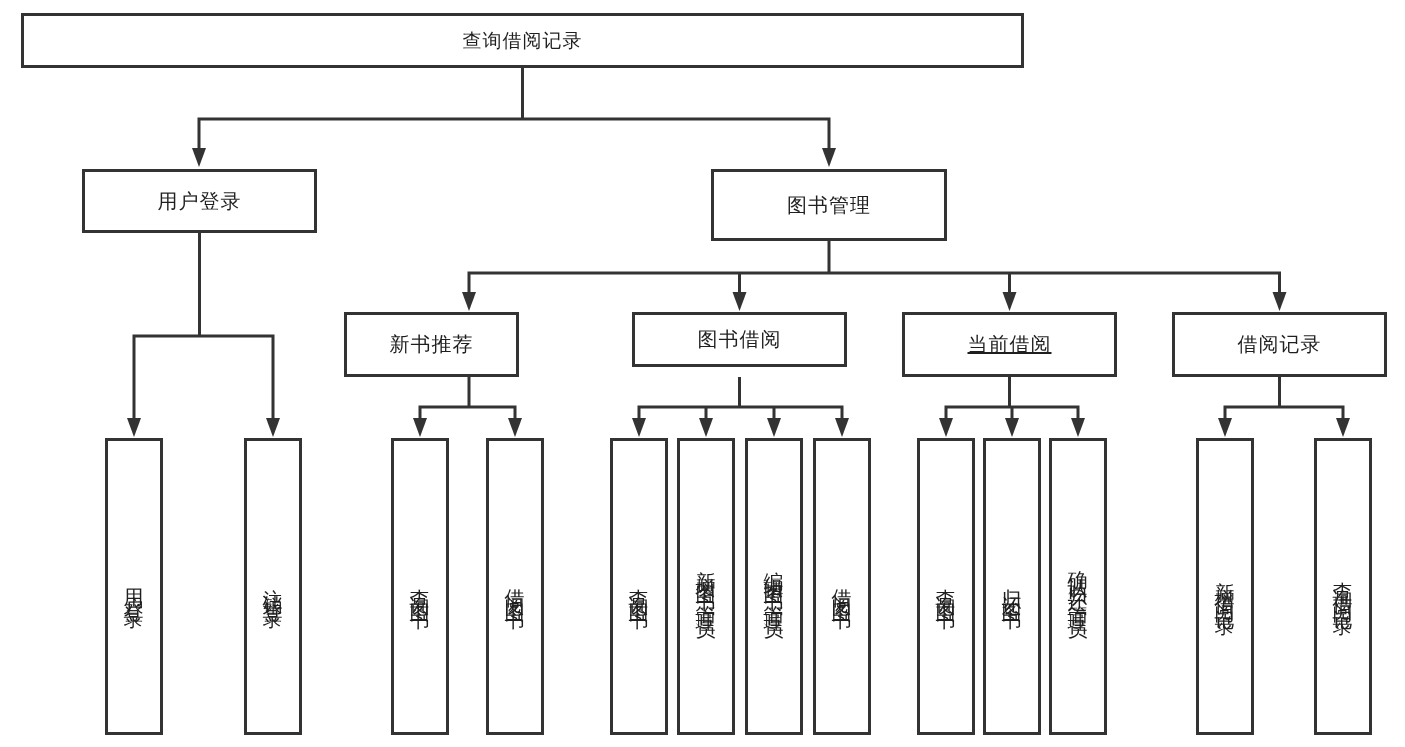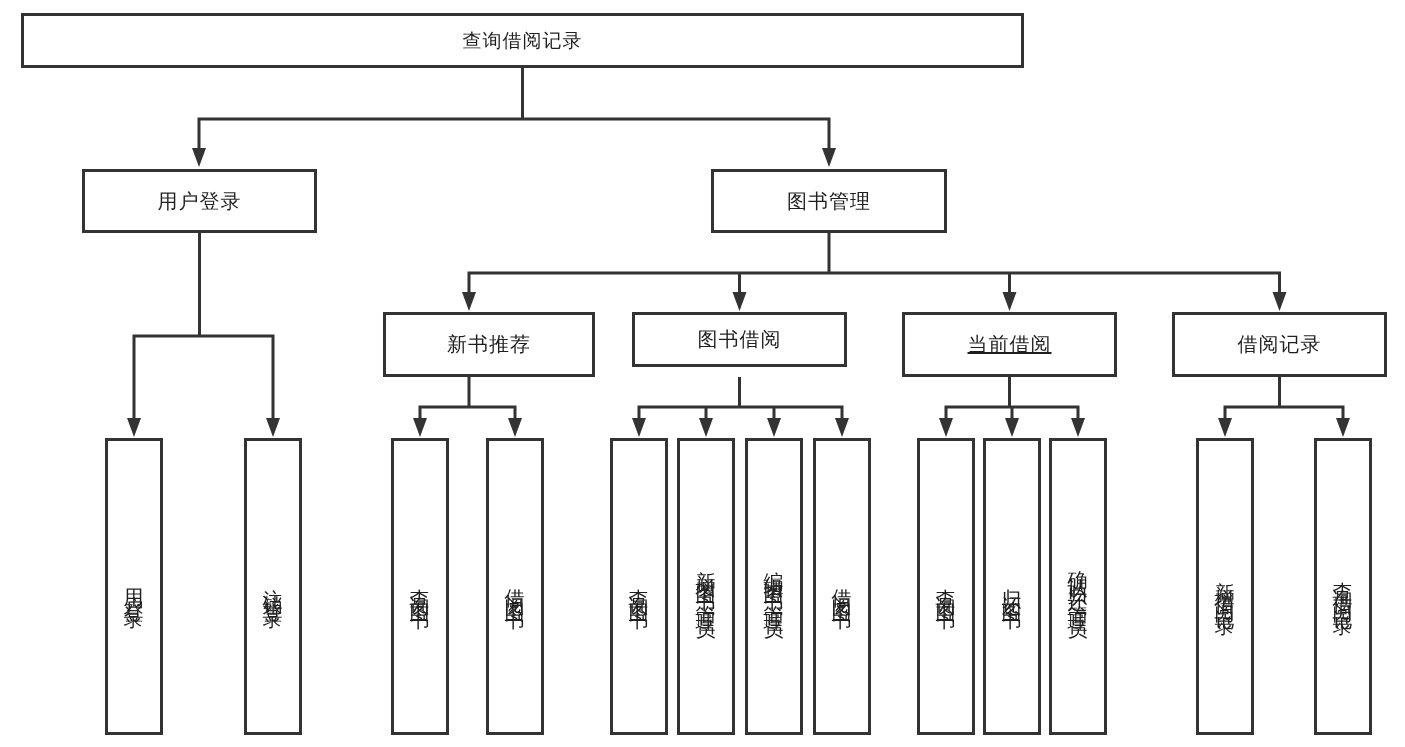--- a/index.html
+++ b/index.html
@@ -109,23 +109,23 @@
     <g>
       <path class="cline" d="M1279.5 377 V408.5 M1225 407 H1343 M1225 405.5 V421 M1343 405.5 V421"></path>
       <polygon class="carrow" points="1218,418 1232,418 1225,437"></polygon>
       <polygon class="carrow" points="1336,418 1350,418 1343,437"></polygon>
     </g>
   </svg>
 
   <div class="node title" style="left:21px; top:13px; width:1003px; height:55px;">查询借阅记录</div>
 
   <div class="node h" style="left:82px; top:169px; width:235px; height:64px;">用户登录</div>
-  <div class="node h" style="left:711px; top:169px; width:236px; height:64px;">图书管理</div>
+  <div class="node h" style="left:711px; top:169px; width:236px; height:72px;">图书管理</div>
 
-  <div class="node h" style="left:383px; top:312px; width:212px; height:65px;">新书推荐</div>
+  <div class="node h" style="left:344px; top:312px; width:175px; height:65px;">新书推荐</div>
   <div class="node h" style="left:632px; top:312px; width:215px; height:55px;">图书借阅</div>
   <div class="node h" style="left:902px; top:312px; width:215px; height:65px;text-decoration:underline;">当前借阅</div>
   <div class="node h" style="left:1172px; top:312px; width:215px; height:65px;">借阅记录</div>
 
   <div class="node v" style="left:105px; top:438px; width:58px; height:297px;">
     <span class="vlabel">用户登录</span>
   </div>
   <div class="node v" style="left:244px; top:438px; width:58px; height:297px;">
     <span class="vlabel">注销登录</span>
   </div>

